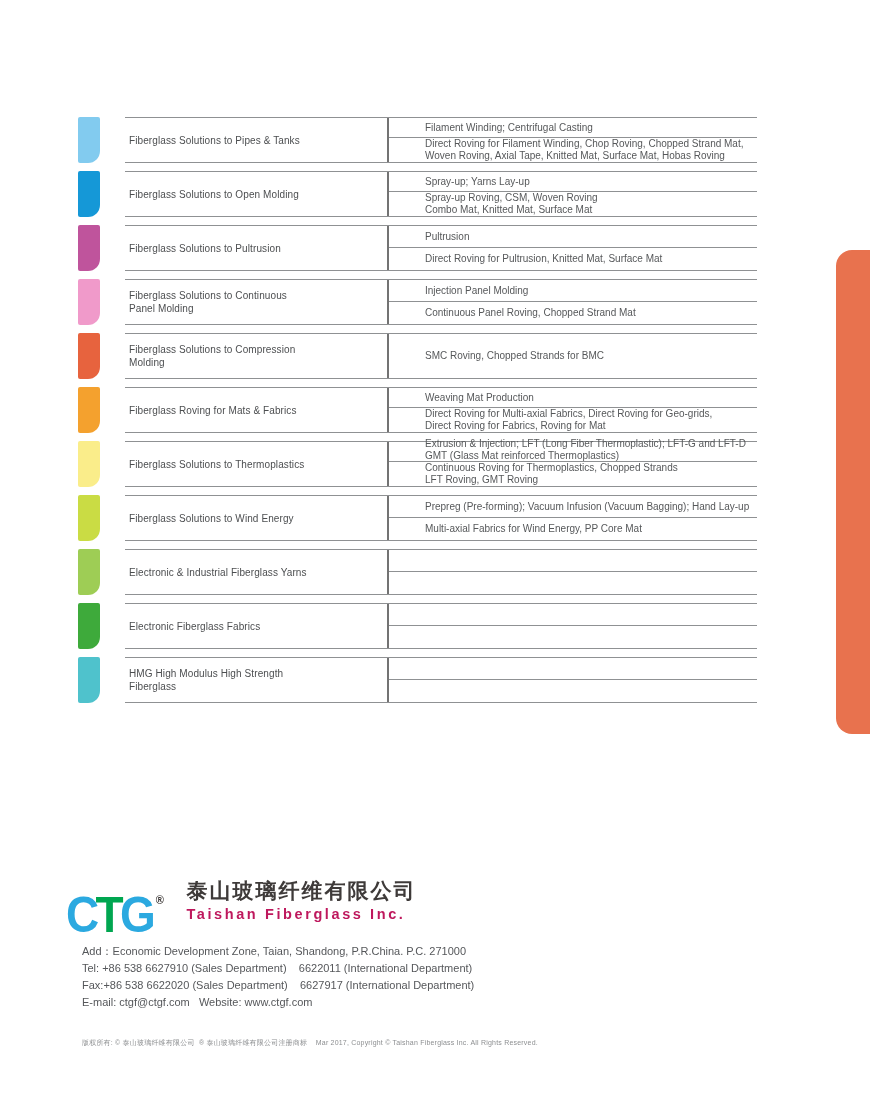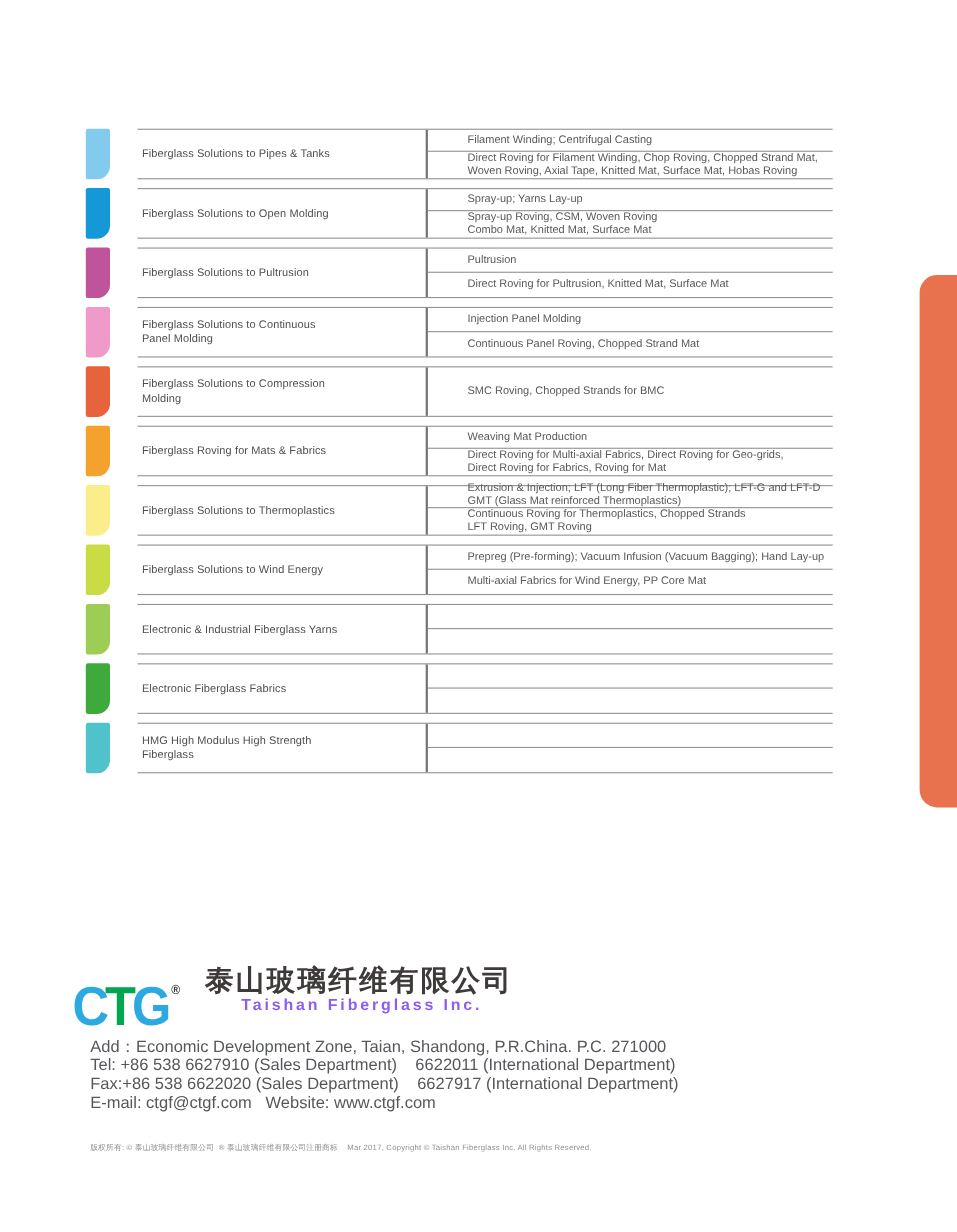--- a/index.html
+++ b/index.html
@@ -47,25 +47,25 @@
 
   
   .brand { position:absolute; left:66px; top:876px; display:flex; align-items:flex-start; }
   .logo {
     font-weight:bold; font-size:50px; line-height:48px;
     letter-spacing:-4px; transform:scaleX(0.92); transform-origin:left top;
     white-space:nowrap;
   }
   .reg { font-size:12px; color:#3e3a39; vertical-align:28px; letter-spacing:0; margin-left:4px; }
   .brand-names { margin-left:14px; padding-top:2px; }
-  .cn { font-size:26px; color:#3e3a39; font-weight:bold; letter-spacing:2px; line-height:26px;text-align:right; }
-  .en { font-size:14.5px; color:#8b5cf6; font-weight:bold; letter-spacing:2.6px; margin-top:2px;margin-left:33px; }
-
-  
-  .contact { position:absolute; left:82px; top:943px; font-size:15px; color:#55575a; }
+  .cn { font-size:21px; color:#3e3a39; font-weight:bold; letter-spacing:2px; line-height:26px;text-align:right; }
+  .en { font-size:14.5px; color:#be185d; font-weight:bold; letter-spacing:2.6px; margin-top:2px; }
+
+  
+  .contact { position:absolute; left:82px; top:943px; font-size:11px; color:#55575a; }
   .contact div { line-height:17px; white-space:pre; }
 
   
   .footnote {
     position:absolute; left:82px; top:1038px; font-size:7px; color:#8d8f91;
     letter-spacing:0.2px; white-space:pre;
   }
 </style>
 </head>
 <body>

